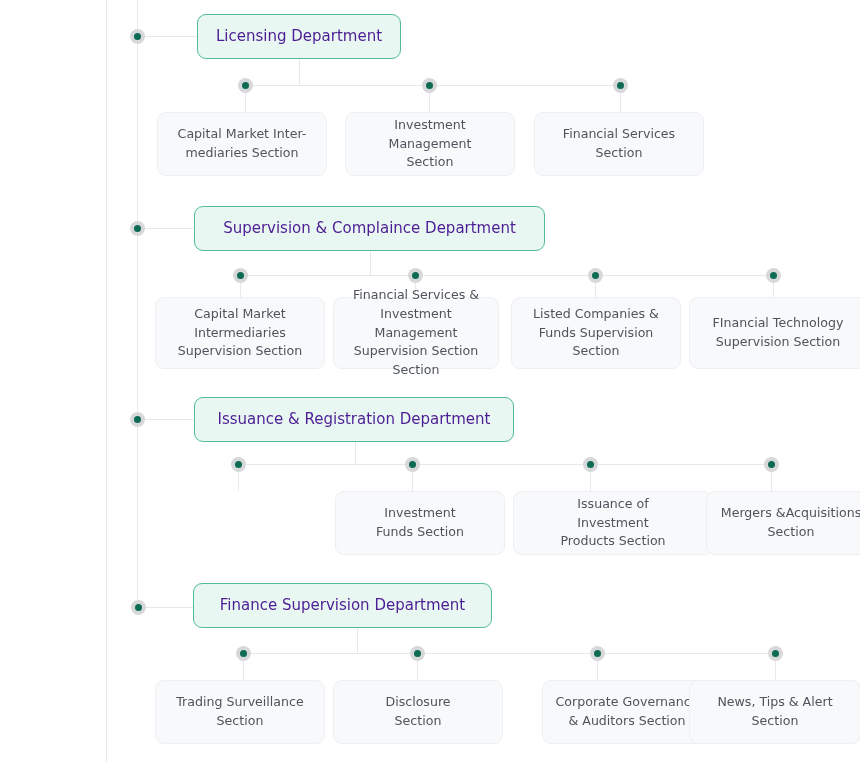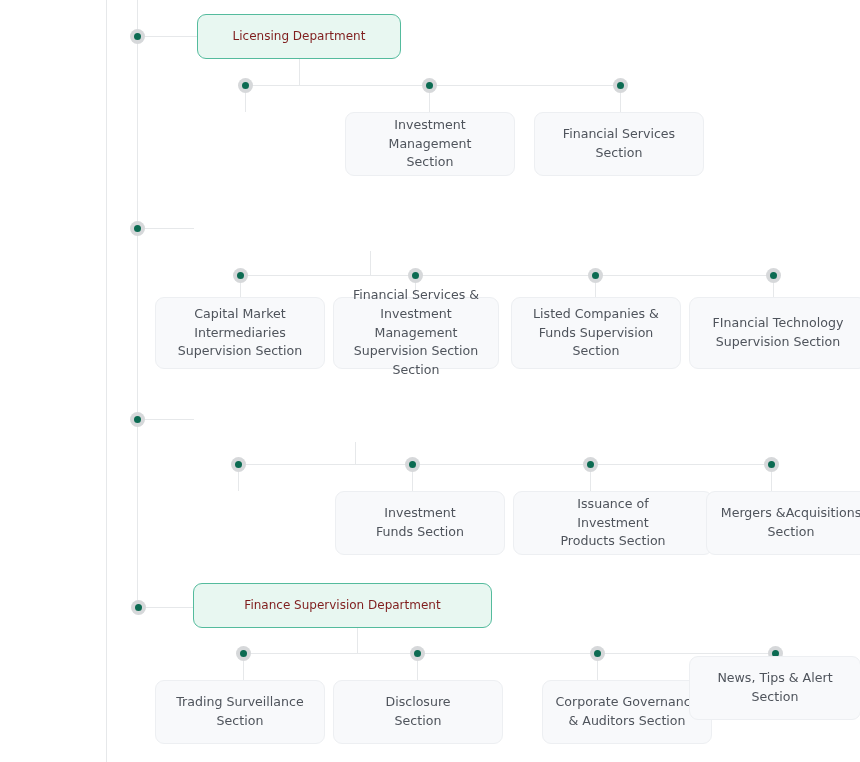--- a/index.html
+++ b/index.html
@@ -75,23 +75,23 @@
   .dept-box {
     position: absolute;
     box-sizing: border-box;
     background: #e8f7f1;
     border: 1.6px solid #54bb9d;
     border-radius: 9px;
     display: flex;
     align-items: center;
     justify-content: center;
     padding: 10px 16px;
-    font-size: 12px;
+    font-size: 15px;
     line-height: 1.25;
-    color: #7f1d1d;
+    color: #4c1d95;
     text-align: center;
     white-space: nowrap;
   }
 
   
   .section-card {
     position: absolute;
     box-sizing: border-box;
     background: #f8f9fb;
     border: 1px solid #edeff2;
@@ -128,29 +128,33 @@
   <div class="connector-h" style="left:245px; top:85px; width:375px;"></div>
 
   <div class="node-dot" style="left:238px; top:78px;"></div>
   <div class="node-dot" style="left:422px; top:78px;"></div>
   <div class="node-dot" style="left:613px; top:78px;"></div>
 
   <div class="connector-v" style="left:245px; top:93px; height:19px;"></div>
   <div class="connector-v" style="left:429px; top:93px; height:19px;"></div>
   <div class="connector-v" style="left:620px; top:93px; height:19px;"></div>
 
+  <div class="section-card" style="left:157px; top:112px; width:170px; height:64px;">
+    <span class="txt">Capital Market Inter-<br>mediaries Section</span>
+  </div>
   <div class="section-card" style="left:345px; top:112px; width:170px; height:64px;">
     <span class="txt">Investment<br>Management<br>Section</span>
   </div>
   <div class="section-card" style="left:534px; top:112px; width:170px; height:64px;">
     <span class="txt">Financial Services<br>Section</span>
   </div>
 
   <div class="connector-h" style="left:137px; top:228px; width:57px;"></div>
   <div class="node-dot" style="left:130px; top:221px;"></div>
+  <div class="dept-box" style="left:194px; top:206px; width:351px; height:45px;">Supervision &amp; Complaince Department</div>
 
   <div class="connector-v" style="left:370px; top:251px; height:24px;"></div>
   <div class="connector-h" style="left:240px; top:275px; width:533px;"></div>
 
   <div class="node-dot" style="left:233px; top:268px;"></div>
   <div class="node-dot" style="left:408px; top:268px;"></div>
   <div class="node-dot" style="left:588px; top:268px;"></div>
   <div class="node-dot" style="left:766px; top:268px;"></div>
 
   <div class="connector-v" style="left:240px; top:283px; height:14px;"></div>
@@ -166,20 +170,21 @@
   </div>
   <div class="section-card" style="left:511px; top:297px; width:170px; height:72px;">
     <span class="txt">Listed Companies &amp;<br>Funds Supervision<br>Section</span>
   </div>
   <div class="section-card" style="left:689px; top:297px; width:178px; height:72px;">
     <span class="txt">FInancial Technology<br>Supervision Section</span>
   </div>
 
   <div class="connector-h" style="left:137px; top:419px; width:57px;"></div>
   <div class="node-dot" style="left:130px; top:412px;"></div>
+  <div class="dept-box" style="left:194px; top:397px; width:320px; height:45px;">Issuance &amp; Registration Department</div>
 
   <div class="connector-v" style="left:355px; top:442px; height:22px;"></div>
   <div class="connector-h" style="left:238px; top:464px; width:533px;"></div>
 
   <div class="node-dot" style="left:231px; top:457px;"></div>
   <div class="node-dot" style="left:405px; top:457px;"></div>
   <div class="node-dot" style="left:583px; top:457px;"></div>
   <div class="node-dot" style="left:764px; top:457px;"></div>
 
   <div class="connector-v" style="left:238px; top:472px; height:19px;"></div>
@@ -216,17 +221,17 @@
 
   <div class="section-card" style="left:155px; top:680px; width:170px; height:64px;">
     <span class="txt">Trading Surveillance<br>Section</span>
   </div>
   <div class="section-card" style="left:333px; top:680px; width:170px; height:64px;">
     <span class="txt">Disclosure<br>Section</span>
   </div>
   <div class="section-card" style="left:511px; top:680px; width:170px; height:64px;margin-left:31px;">
     <span class="txt">Corporate Governance<br>&amp; Auditors Section</span>
   </div>
-  <div class="section-card" style="left:689px; top:656px; width:172px; height:64px;">
+  <div class="section-card" style="left:689px; top:680px; width:172px; height:64px;">
     <span class="txt">News, Tips &amp; Alert<br>Section</span>
   </div>
 
 </div>
 
 </body></html>

